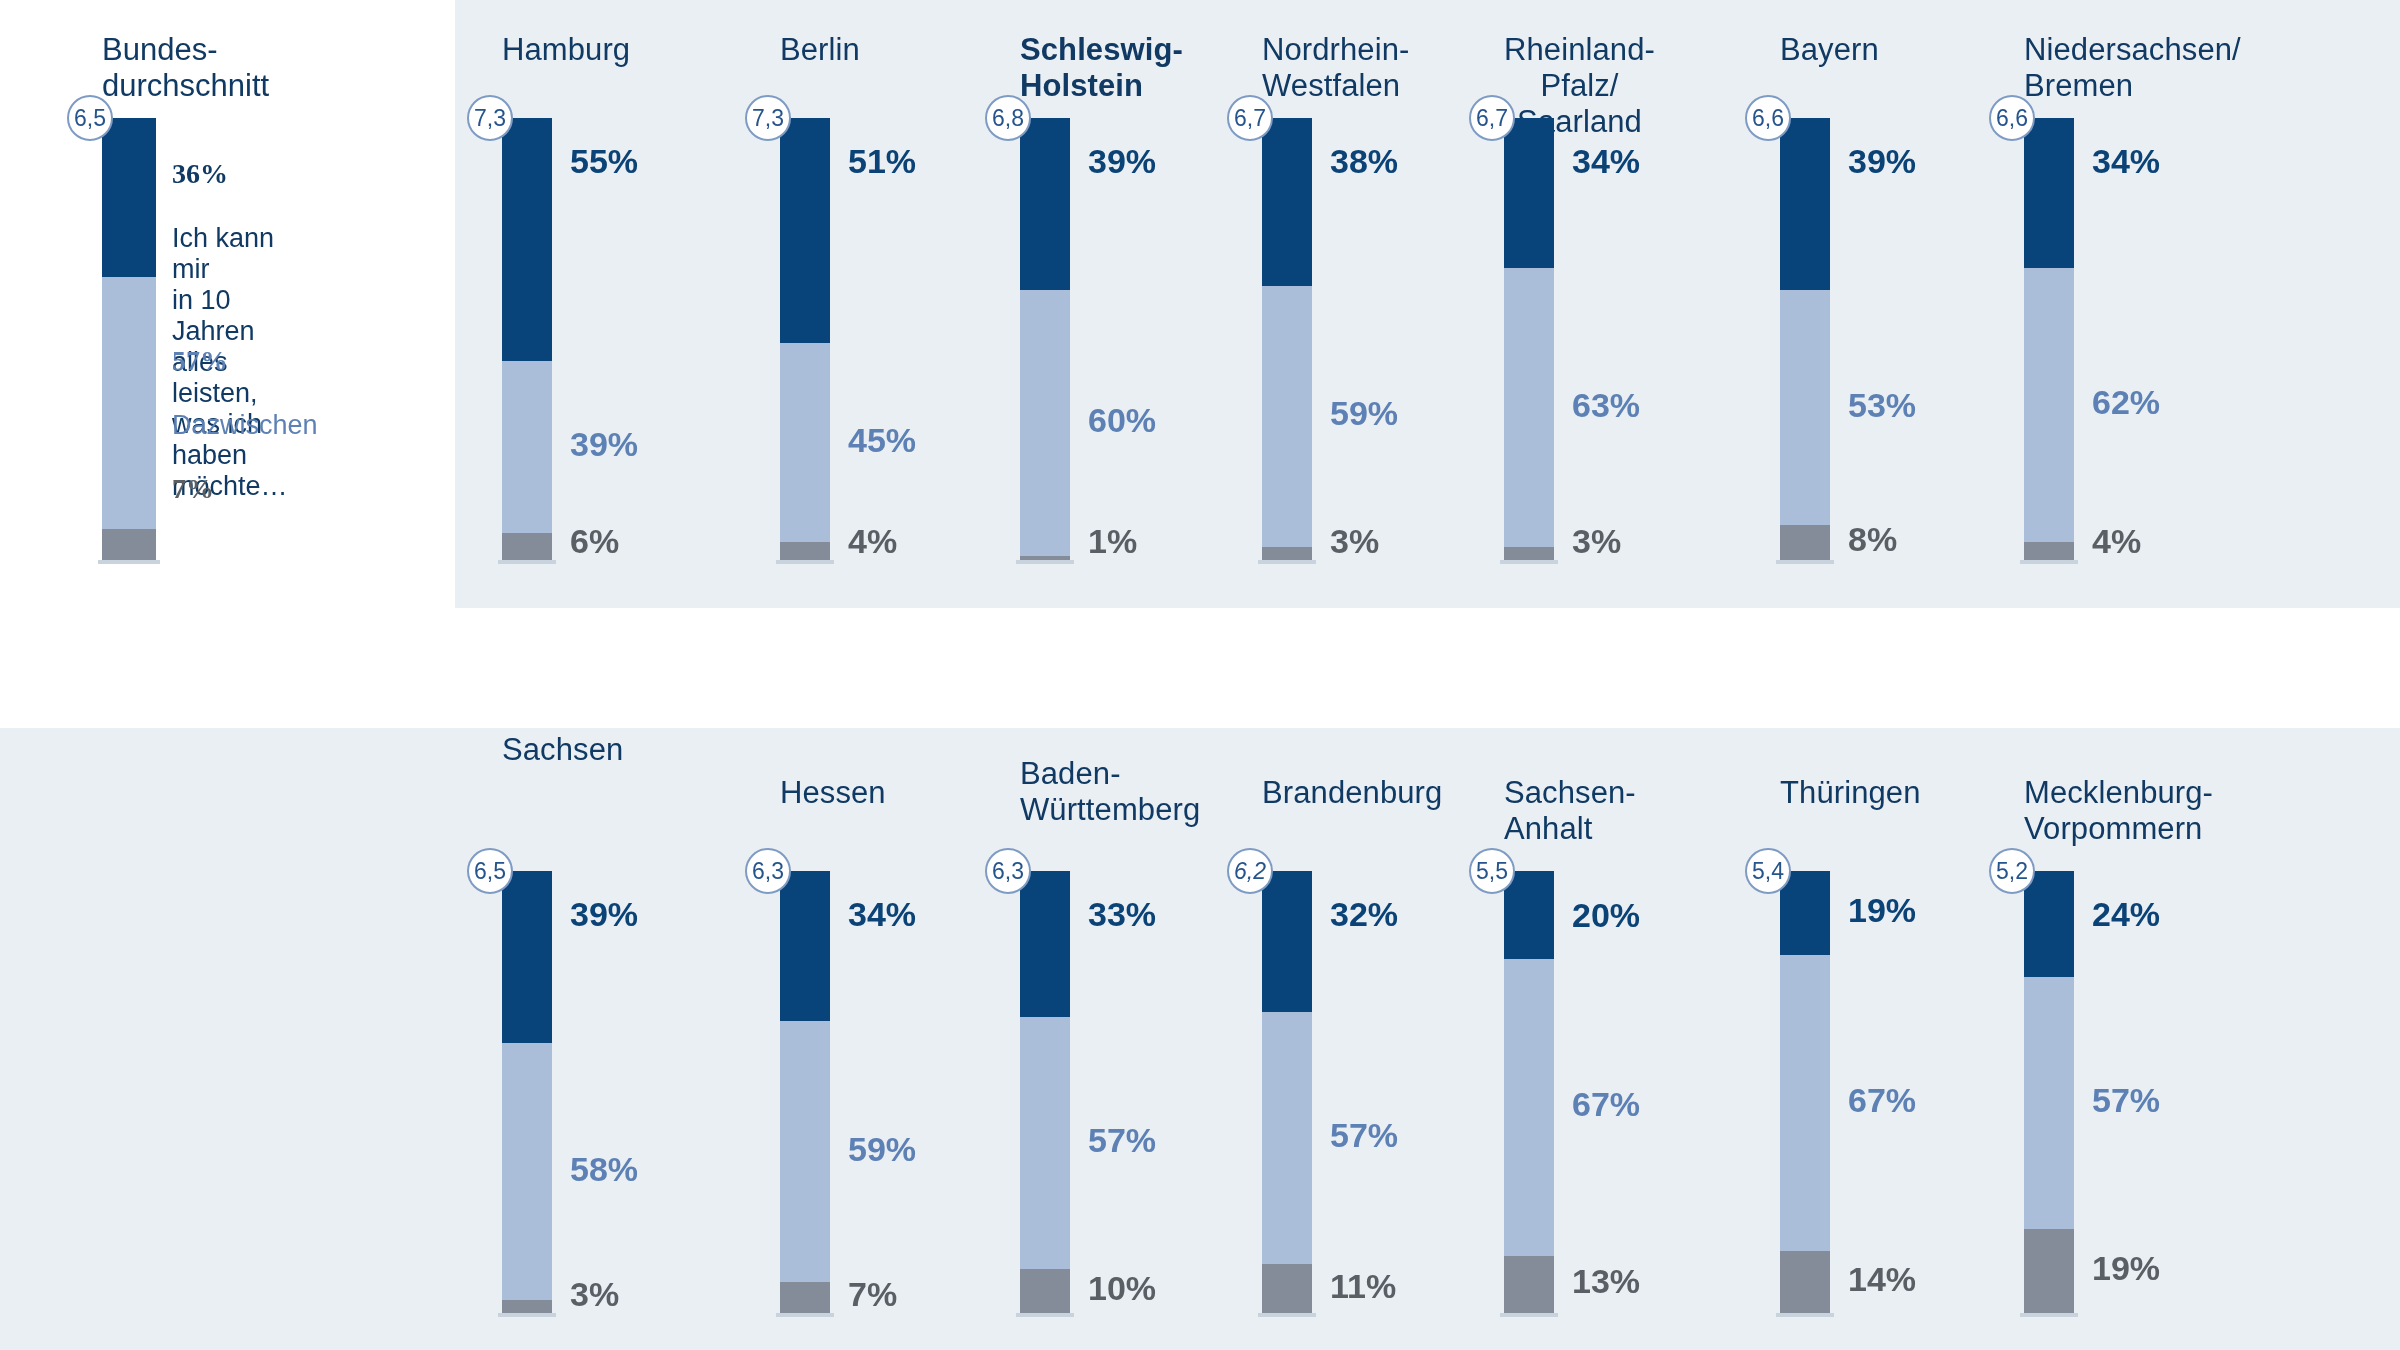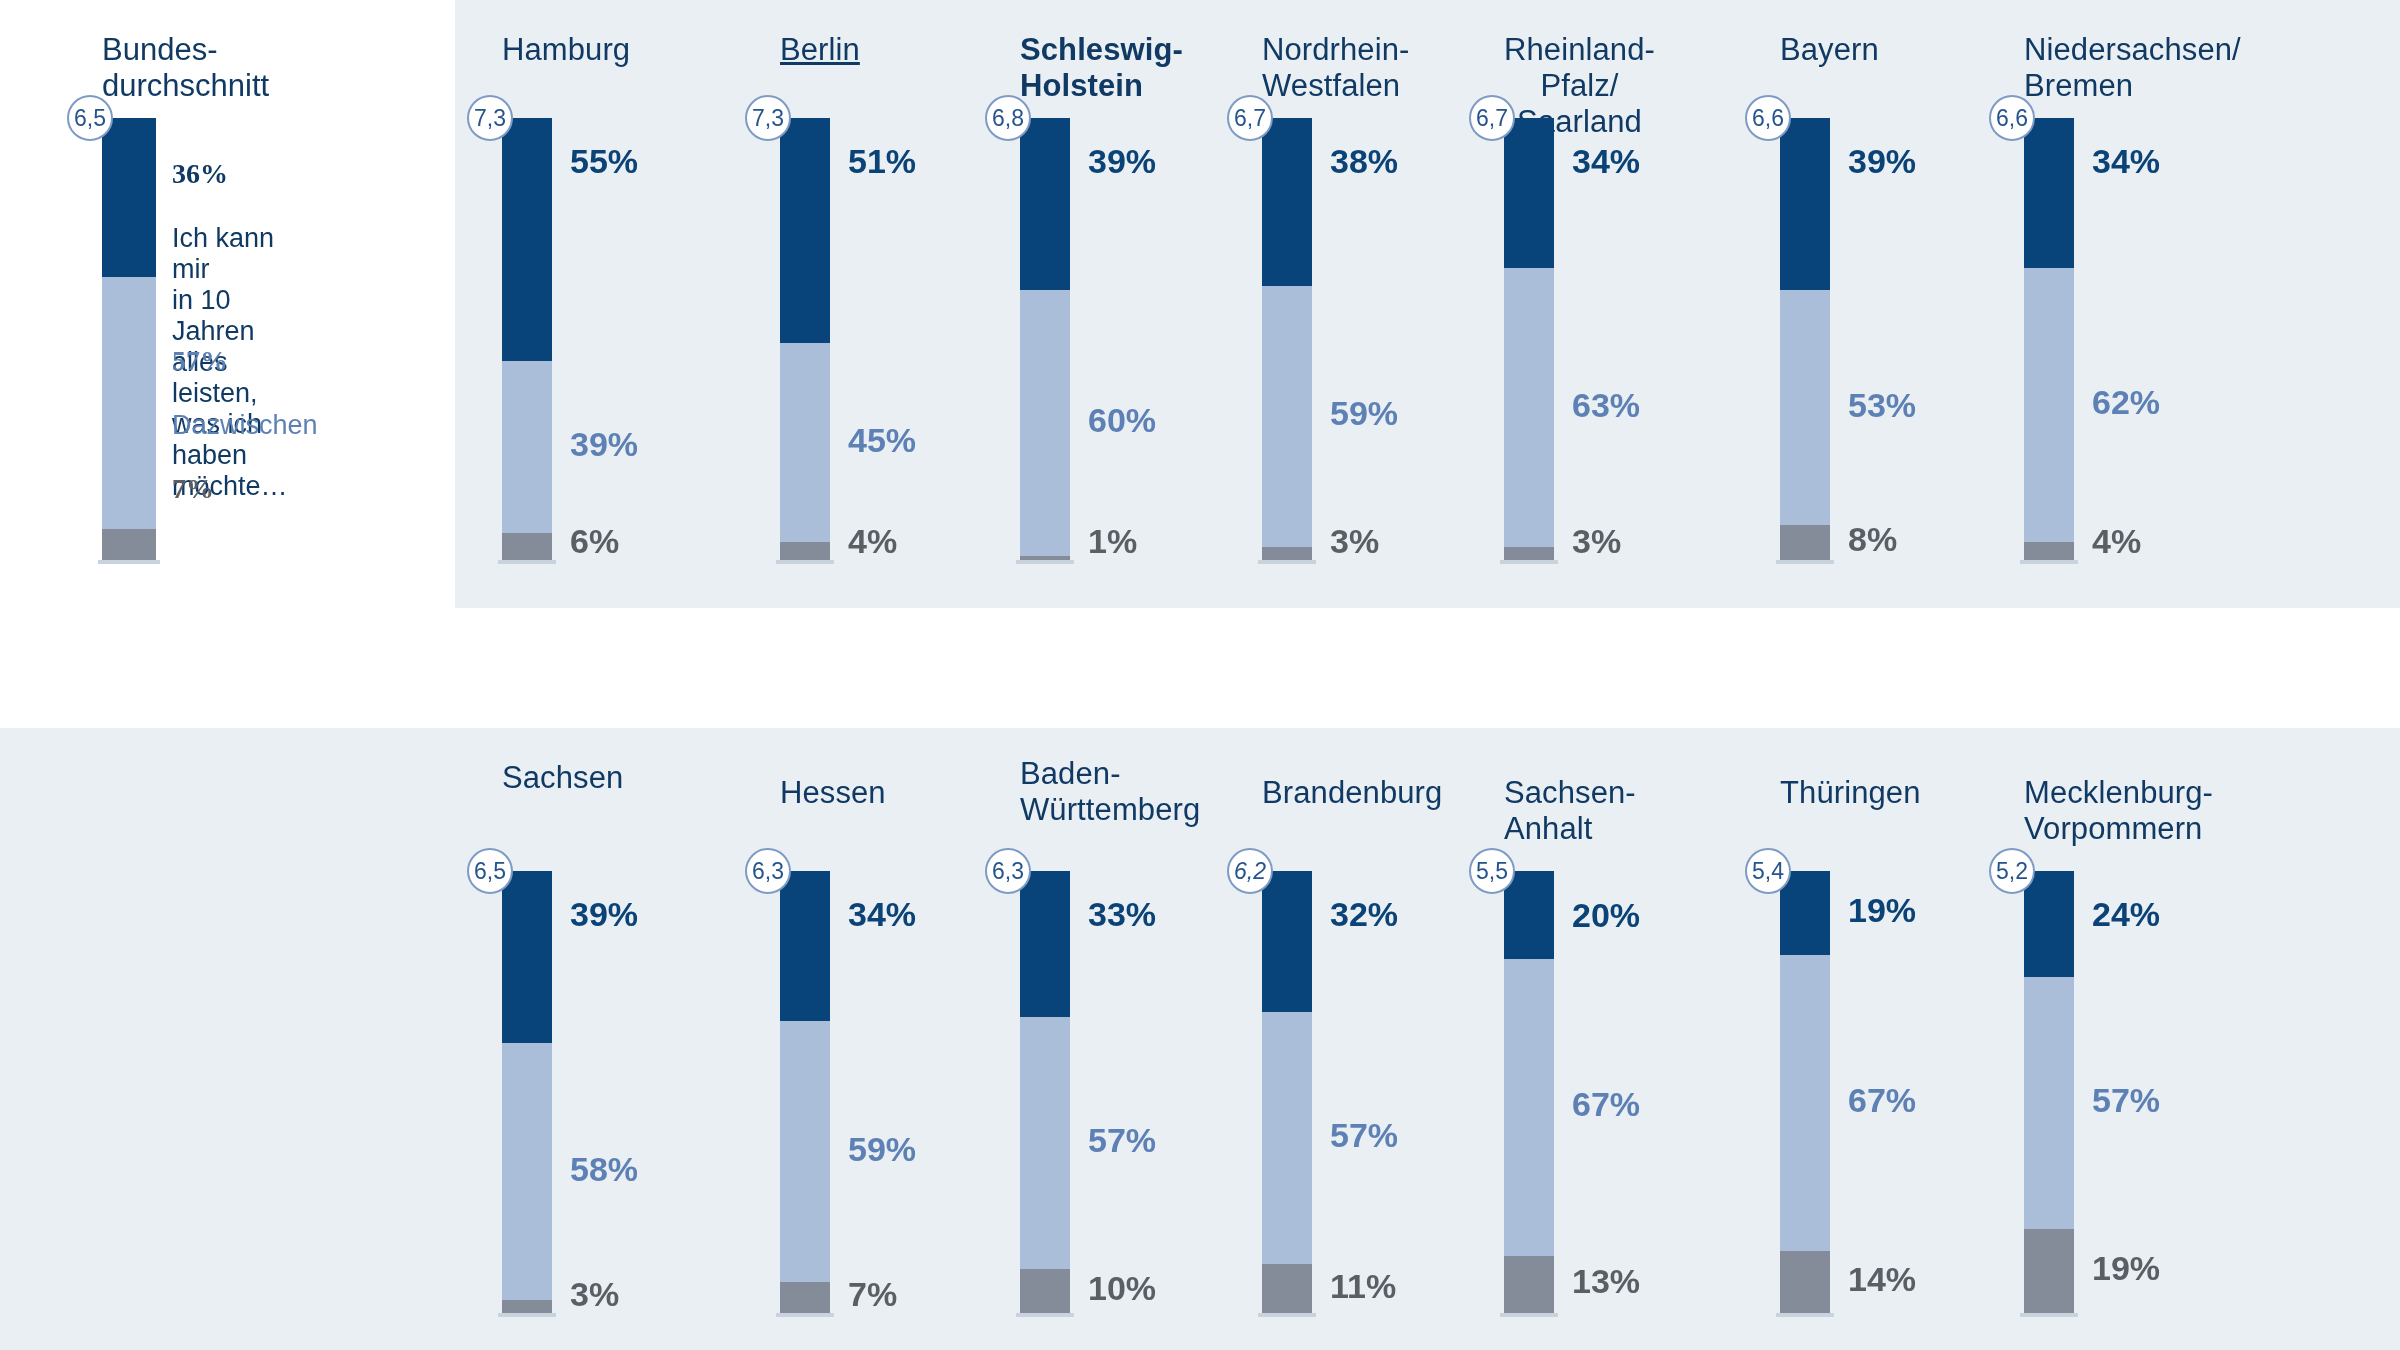--- a/index.html
+++ b/index.html
@@ -143,21 +143,21 @@
         <div class="seg seg-top" style="height: 243.1px;"></div>
         <div class="seg seg-mid" style="height: 172.38px;"></div>
         <div class="seg seg-bot" style="height: 26.52px;"></div>
       </div>
       <div class="badge" style="left: 467px; top: 95px;">7,3</div>
       <div class="val val-top" style="left: 570px; top: 142px;">55%</div>
       <div class="val val-mid" style="left: 570px; top: 425.29px;">39%</div>
       <div class="val val-bot" style="left: 570px; top: 522px;">6%</div>
     </div>
     <div class="col">
-      <div class="region-label" style="left: 780px; top: 32px; text-decoration: underline;">Berlin</div>
+      <div class="region-label" style="left: 780px; top: 32px;">Berlin</div>
       <div class="baseline" style="left: 776px; top: 560px; width: 58px;"></div>
       <div class="bar" style="left: 780px; top: 118px; height: 442px;">
         <div class="seg seg-top" style="height: 225.42px;"></div>
         <div class="seg seg-mid" style="height: 198.9px;"></div>
         <div class="seg seg-bot" style="height: 17.68px;"></div>
       </div>
       <div class="badge" style="left: 745px; top: 95px;">7,3</div>
       <div class="val val-top" style="left: 848px; top: 142px;">51%</div>
       <div class="val val-mid" style="left: 848px; top: 420.87px;">45%</div>
       <div class="val val-bot" style="left: 848px; top: 522px;">4%</div>
@@ -225,21 +225,21 @@
         <div class="seg seg-top" style="height: 150.28px;"></div>
         <div class="seg seg-mid" style="height: 274.04px;"></div>
         <div class="seg seg-bot" style="height: 17.68px;"></div>
       </div>
       <div class="badge" style="left: 1989px; top: 95px;">6,6</div>
       <div class="val val-top" style="left: 2092px; top: 142px;">34%</div>
       <div class="val val-mid" style="left: 2092px; top: 383.3px;">62%</div>
       <div class="val val-bot" style="left: 2092px; top: 522px;">4%</div>
     </div>
     <div class="col">
-      <div class="region-label" style="left: 502px; top: 760px;">Sachsen</div>
+      <div class="region-label" style="left: 502px; top: 732px;">Sachsen</div>
       <div class="baseline" style="left: 498px; top: 1313px; width: 58px;"></div>
       <div class="bar" style="left: 502px; top: 871px; height: 442px;">
         <div class="seg seg-top" style="height: 172.38px;"></div>
         <div class="seg seg-mid" style="height: 256.36px;"></div>
         <div class="seg seg-bot" style="height: 13.26px;"></div>
       </div>
       <div class="badge" style="left: 467px; top: 848px;">6,5</div>
       <div class="val val-top" style="left: 570px; top: 895px;">39%</div>
       <div class="val val-mid" style="left: 570px; top: 1149.56px;">58%</div>
       <div class="val val-bot" style="left: 570px; top: 1275px;">3%</div>

